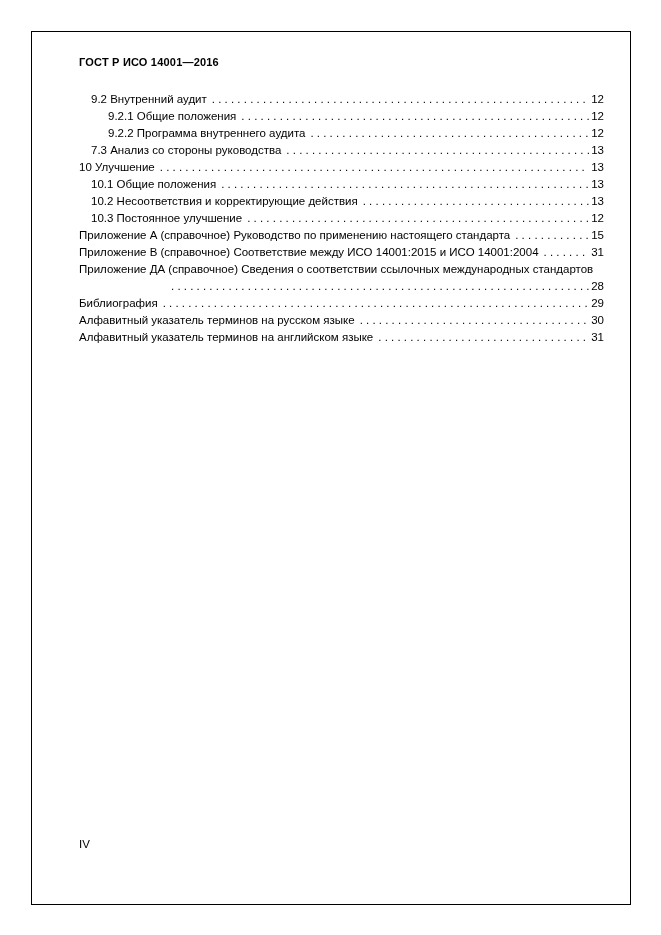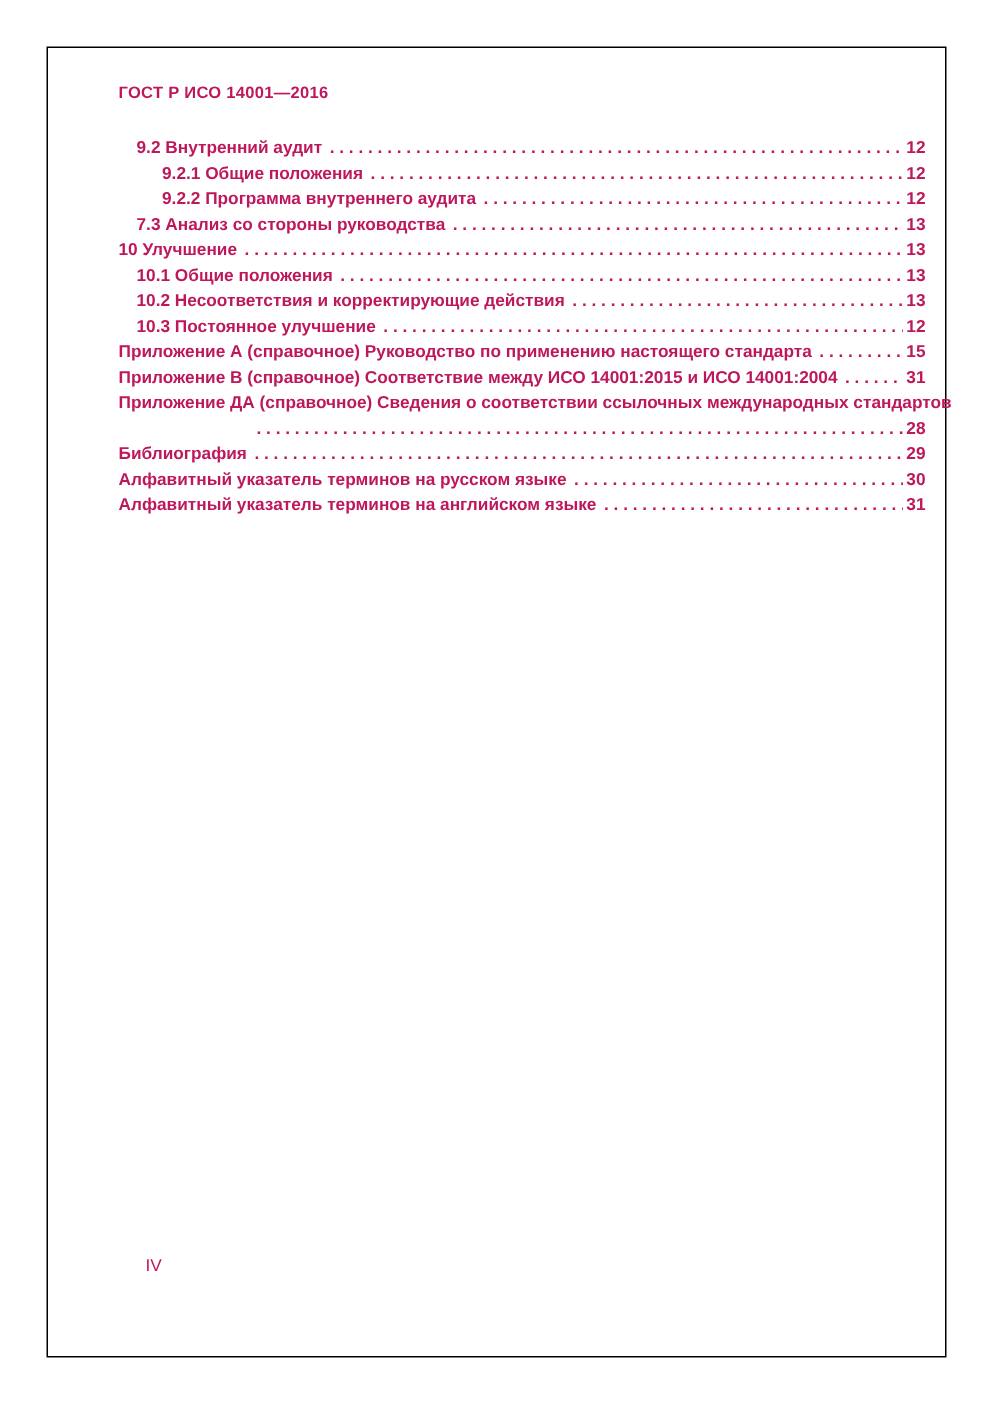--- a/index.html
+++ b/index.html
@@ -6,21 +6,21 @@
     margin: 0;
     padding: 0;
     background: #ffffff;
   }
   .page {
     position: relative;
     width: 661px;
     height: 935px;
     background: #ffffff;
     font-family: "Liberation Sans", sans-serif;
-    color: #be185d;
+    color: #000000;
     overflow: hidden;
   }
   .frame {
     position: absolute;
     left: 31px;
     top: 31px;
     right: 30px;
     bottom: 30px;
     border: 1px solid #000000;
     pointer-events: none;
@@ -29,24 +29,23 @@
     position: absolute;
     left: 79px;
     top: 56px;
     font-size: 11px;
     font-weight: bold;
     letter-spacing: 0.2px;
   }
   .toc {
     position: absolute;
     left: 79px;
-    right: 44px;
+    right: 57px;
     top: 91px;
     font-size: 11.5px;
-    font-weight: bold;
   }
   .toc-entry {
     display: flex;
     align-items: baseline;
     line-height: 17px;
     white-space: nowrap;
   }
   .toc-entry.indent-1 { padding-left: 12px; }
   .toc-entry.indent-2 { padding-left: 29px; }
   .toc-entry.indent-3 { padding-left: 87px; }
@@ -61,21 +60,21 @@
     margin: 0 2px 0 5px;
   }
   .leader::after {
     content: ". . . . . . . . . . . . . . . . . . . . . . . . . . . . . . . . . . . . . . . . . . . . . . . . . . . . . . . . . . . . . . . . . . . . . . . . . . . . . . . . . . . . . . . . . . . . . . . . . . . . . . . . . . . . . . . . . . . . . . . . . . . . . . . . . . . .";
   }
   .toc-page {
     flex: 0 0 auto;
   }
   .doc-footer {
     position: absolute;
-    left: 97px;
+    left: 79px;
     top: 838px;
     font-size: 11.5px;
   }
 </style>
 </head>
 <body>
 
 <div class="page">
   <div class="frame"></div>
   <div class="doc-header">ГОСТ Р ИСО 14001—2016</div>

